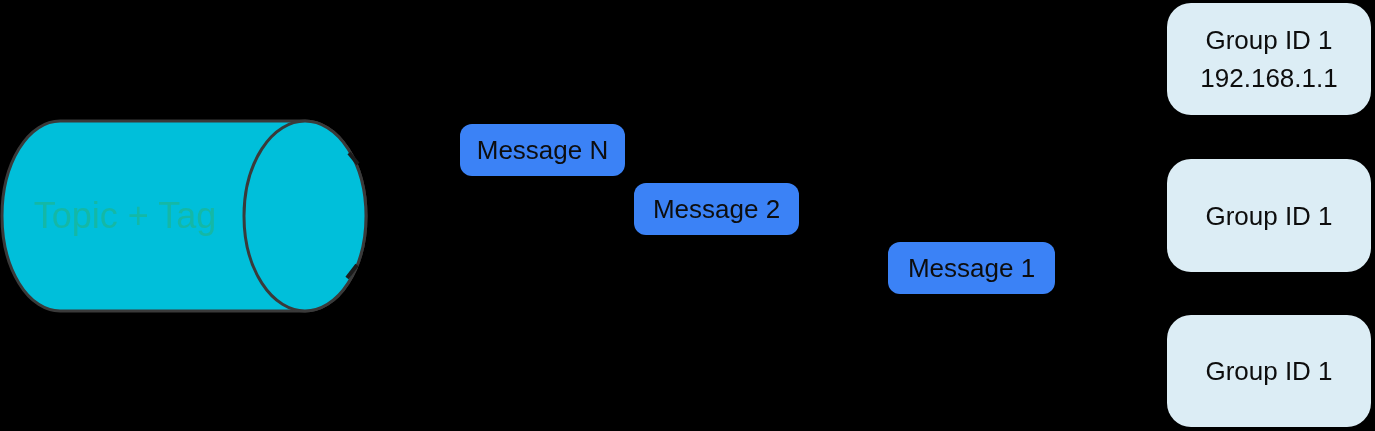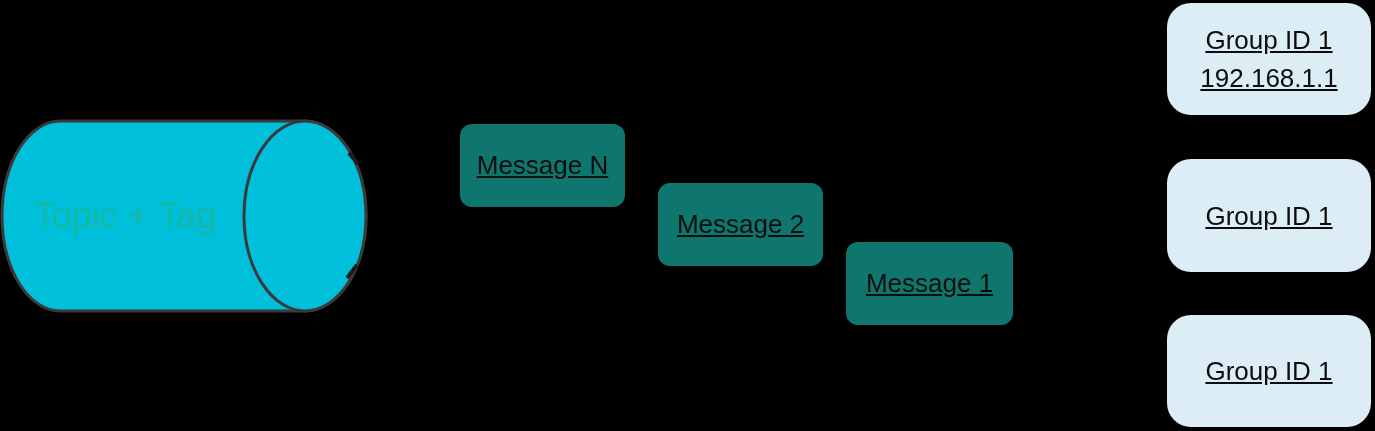--- a/index.html
+++ b/index.html
@@ -31,33 +31,32 @@
     line-height: 48px;
     color: #14b8a6;
     white-space: nowrap;
   }
   .node {
     position: absolute;
     display: flex;
     align-items: center;
     justify-content: center;
     box-sizing: border-box;
-    text-decoration: underline;
   }
   .msg {
     width: 165px;
-    height: 83px;
-    background: #0f766e;
+    height: 52px;
+    background: #3b82f6;
     border-radius: 12px;
     font-size: 26px;
     color: #0d0d0d;
   }
   .msg-n { left: 460px; top: 124px; }
-  .msg-2 { left: 658px; top: 183px; }
-  .msg-1 { left: 846px; top: 242px; width: 167px; text-align: right; }
+  .msg-2 { left: 634px; top: 183px; }
+  .msg-1 { left: 888px; top: 242px; width: 167px; text-align: right; }
   .grp {
     left: 1167px;
     width: 204px;
     height: 112px;
     background: #dcedf5;
     border-radius: 24px;
     font-size: 26px;
     line-height: 38px;
     flex-direction: column;
     text-align: center;

